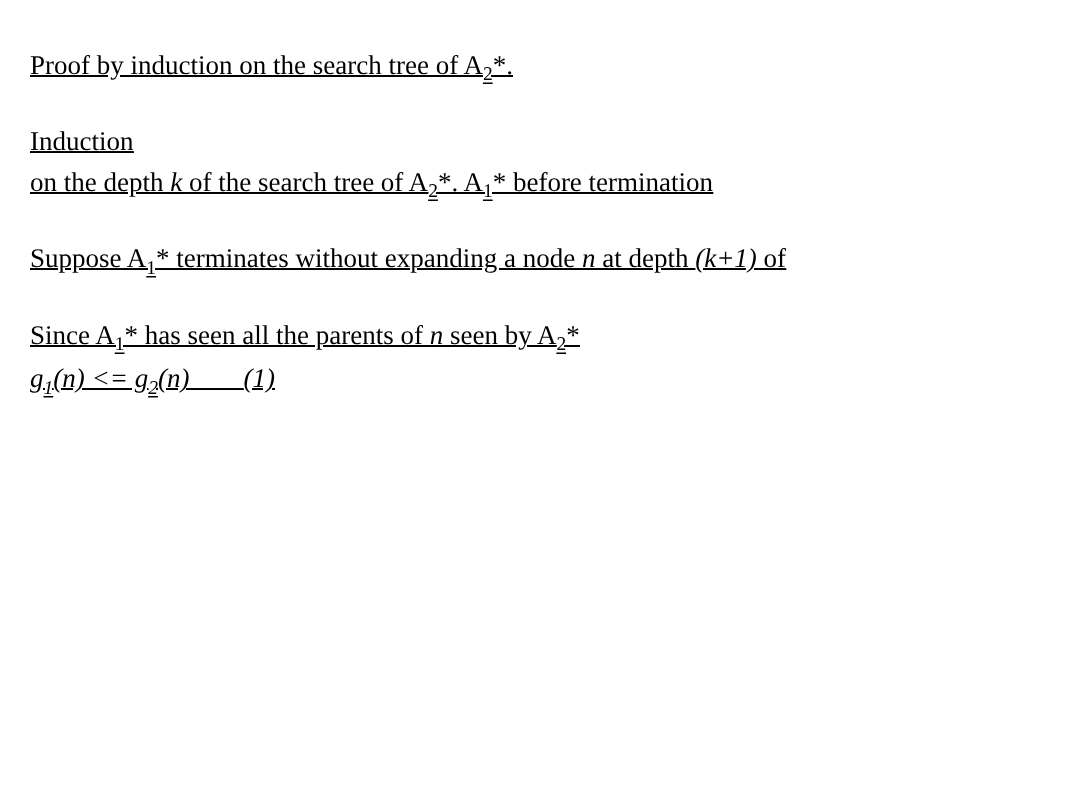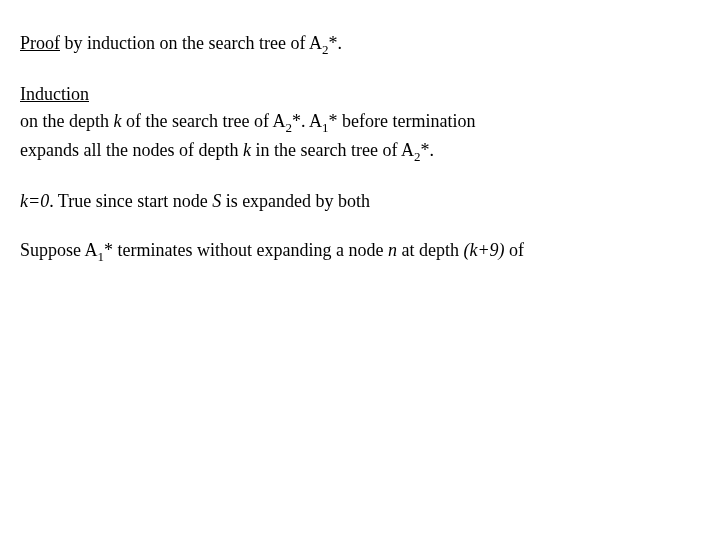--- a/index.html
+++ b/index.html
@@ -1,18 +1,19 @@
 <!DOCTYPE html>
 <html><head>
   <meta charset="utf-8">
   <style>
     * {
       margin: 0;
       padding: 0;
       box-sizing: border-box;
+      text-decoration: underline;
     }
 
     body {
       width: 720px;
       height: 540px;
       background: #ffffff;
       font-family: "Times New Roman", Times, serif;
       font-size: 18px;
       color: #000000;
       overflow: hidden;
@@ -48,25 +49,25 @@
   <div class="paragraph">
     <span>
       <span class="underline">Proof</span><span> by induction on the search tree of A</span><sub>2</sub><span>*.</span>
     </span>
   </div>
 
 
   <div class="paragraph">
     <span class="underline">Induction</span><br>
     <span>on the depth <span class="italic-math">k</span> of the search tree of A<sub>2</sub>*. A<sub>1</sub>* before termination</span><br>
-    <span>expands all the nodes of depth <span class="italic-math">k</span> in the search tree of A<sub>2</sub>*.</span>
+  </div>
+
+
+  <div class="paragraph">
+    <span>Suppose A<sub>1</sub>* terminates without expanding a node <span class="italic-math">n</span> at depth <span class="italic-math">(k+1)</span> of</span><br>
   </div>
 
   <div class="paragraph">
-    <span><span class="italic-math">k=0</span>. True since start node <span class="italic-math">S</span> is expanded by both</span>
+    <span>Since A<sub>1</sub>* has seen all the parents of <span class="italic-math">n</span> seen by A<sub>2</sub>*</span><br>
+    <span><span class="italic-math">g<sub>1</sub>(n) &lt;= g<sub>2</sub>(n)</span>&nbsp;&nbsp;&nbsp;&nbsp;&nbsp;&nbsp;&nbsp;&nbsp;<span class="italic-math">(1)</span></span>
   </div>
-
-  <div class="paragraph">
-    <span>Suppose A<sub>1</sub>* terminates without expanding a node <span class="italic-math">n</span> at depth <span class="italic-math">(k+9)</span> of</span><br>
-  </div>
-
 
 </div>
 
 </body></html>

